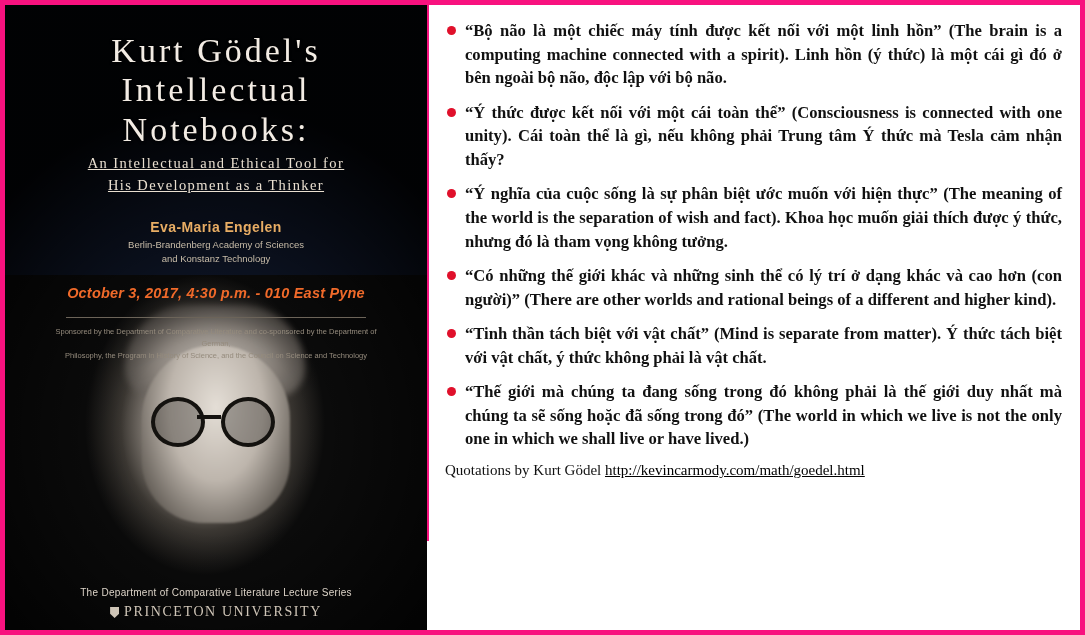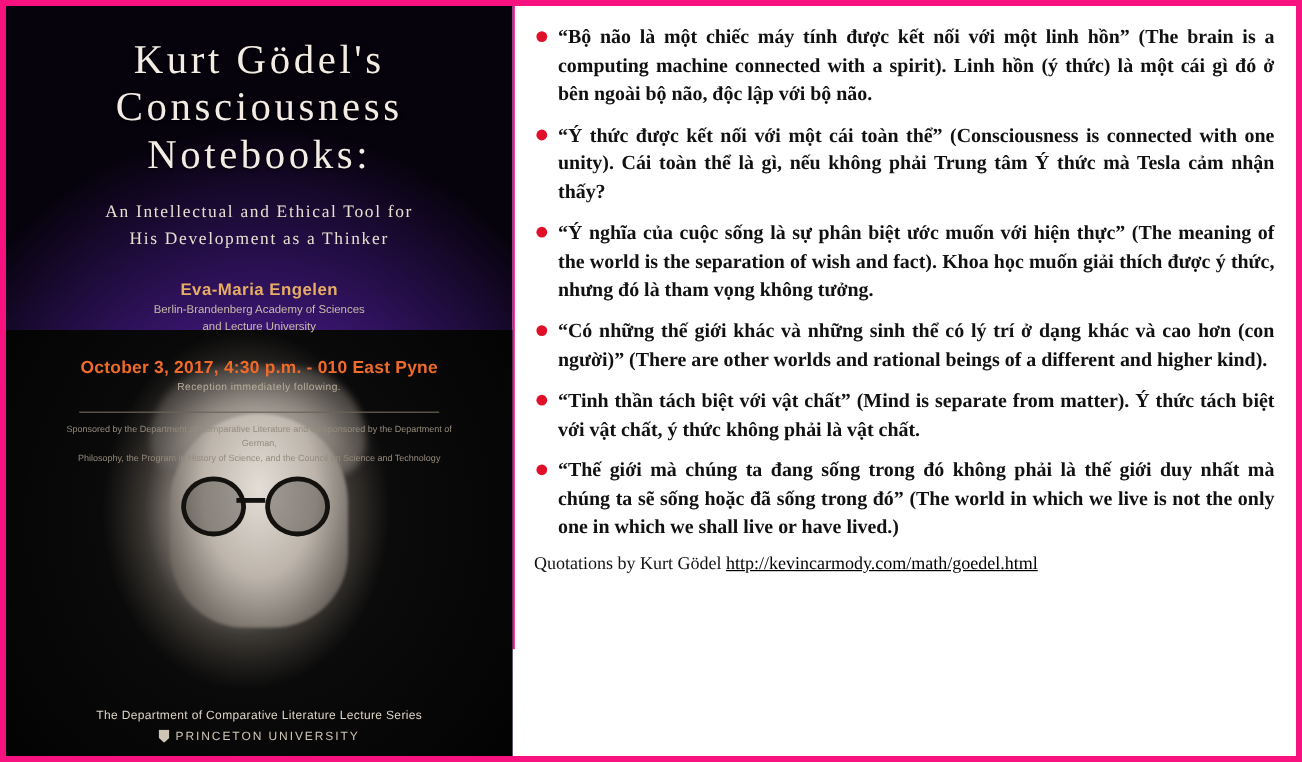--- a/index.html
+++ b/index.html
@@ -20,21 +20,21 @@
     box-sizing: border-box;
     border: 5px solid #f8127f;
     background: #ffffff;
     display: flex;
   }
   
   .poster {
     position: relative;
     width: 422px;
     height: 625px;
-    background: #4c1d95;
+    background: #0f172a;
     overflow: hidden;
     flex: 0 0 422px;
   }
   .poster-photo {
     position: absolute;
     left: 0;
     top: 270px;
     width: 422px;
     height: 355px;
     background:
@@ -101,42 +101,44 @@
   }
   .ptitle .l1 { display:block; }
   .ptitle .l2 { display:block; }
   .ptitle .l3 { display:block; }
   .psub {
     font-family: "Liberation Serif", serif;
     color: #e9dfd0;
     font-size: 14.5px;
     letter-spacing: 1.4px;
     line-height: 1.5;
-    margin-top: 18px;
+    margin-top: 4px;
     padding: 0 34px;
+    text-decoration: underline;
   }
   .pauthor {
     margin-top: 22px;
     color: #e8ad64;
     font-size: 14px;
     font-weight: bold;
     letter-spacing: .4px;
   }
   .paffil {
     margin-top: 3px;
     color: #c9bda9;
     font-size: 9.5px;
     line-height: 1.45;
   }
   .pevent {
     margin-top: 20px;
     color: #f06a2a;
     font-size: 14.5px;
     font-weight: bold;
     letter-spacing: .2px;
+    font-style: italic;
   }
   .preception {
     margin-top: 2px;
     color: #b9ad9c;
     font-size: 8.5px;
     letter-spacing: .4px;
   }
   .prule {
     width: 300px;
     height: 1px;
@@ -157,23 +159,23 @@
     z-index: 6;
   }
   .pseries {
     color: #ded5c9;
     font-size: 10px;
     letter-spacing: .3px;
   }
   .puniv {
     margin-top: 6px;
     color: #cfc5b7;
-    font-size: 10px;
+    font-size: 14px;
     letter-spacing: 1.6px;
-    font-family: Liberation Sans, sans-serif;
+    font-family: Liberation Serif, serif;
   }
   .shield {
     display: inline-block;
     width: 9px; height: 11px;
     background: #cfc5b7;
     clip-path: polygon(0 0, 100% 0, 100% 62%, 50% 100%, 0 62%);
     vertical-align: -2px;
     margin-right: 5px;
   }
   
@@ -230,34 +232,33 @@
     <div class="photo-hair"></div>
     <div class="photo-face"></div>
     <div class="glasses left"></div>
     <div class="glasses right"></div>
     <div class="glasses-bridge"></div>
     <div class="poster-vignette"></div>
 
     <div class="poster-text">
       <div class="ptitle">
         <span class="l1">Kurt Gödel's</span>
-        <span class="l2">Consciousness</span>
+        <span class="l2">Intellectual</span>
         <span class="l3">Notebooks:</span>
       </div>
       <div class="psub">
         <div>An Intellectual and Ethical Tool for</div>
         <div>His Development as a Thinker</div>
       </div>
       <div class="pauthor">Eva-Maria Engelen</div>
       <div class="paffil">
         <div>Berlin-Brandenberg Academy of Sciences</div>
-        <div>and Lecture University</div>
+        <div>and Konstanz Technology</div>
       </div>
       <div class="pevent">October 3, 2017, 4:30 p.m. - 010 East Pyne</div>
-      <div class="preception">Reception immediately following.</div>
       <div class="prule"></div>
       <div class="psponsor">
         <div>Sponsored by the Department of Comparative Literature and co-sponsored by the Department of German,</div>
         <div>Philosophy, the Program in History of Science, and the Council on Science and Technology</div>
       </div>
     </div>
 
     <div class="poster-footer">
       <div class="pseries">The Department of Comparative Literature Lecture Series</div>
       <div class="puniv">

